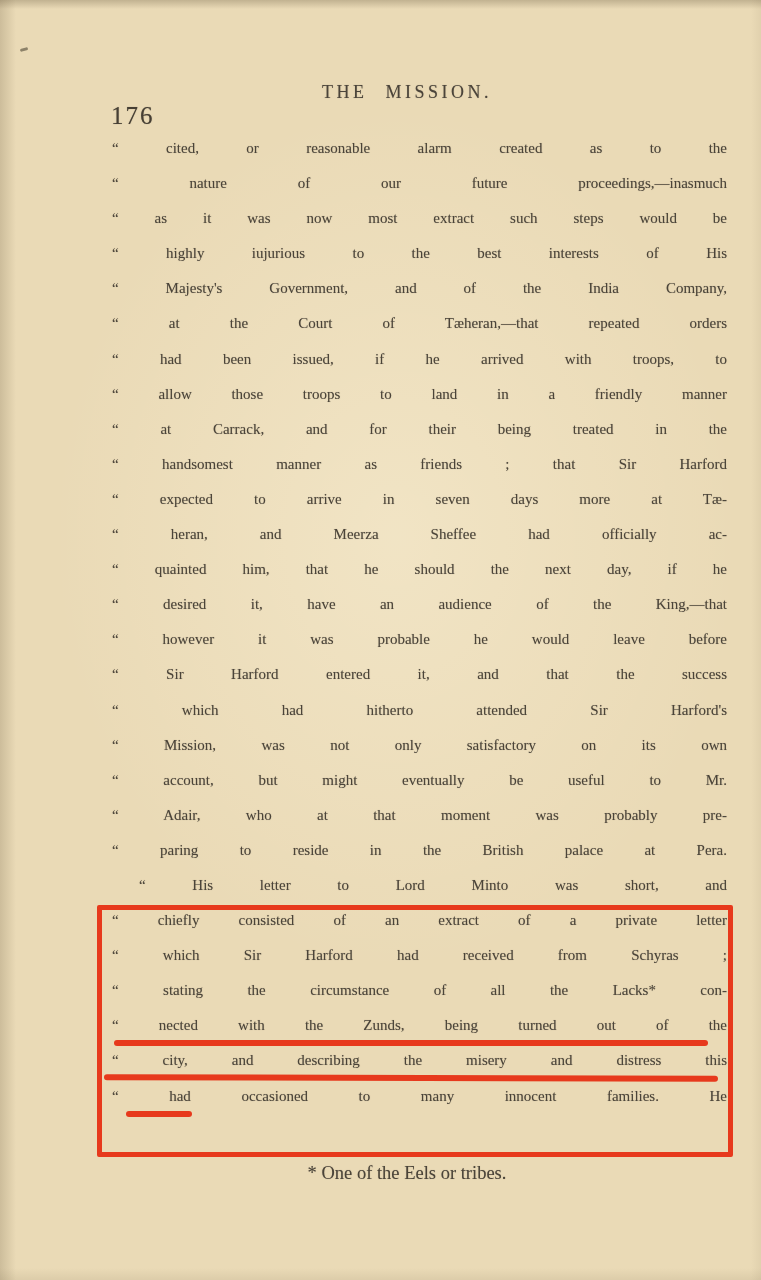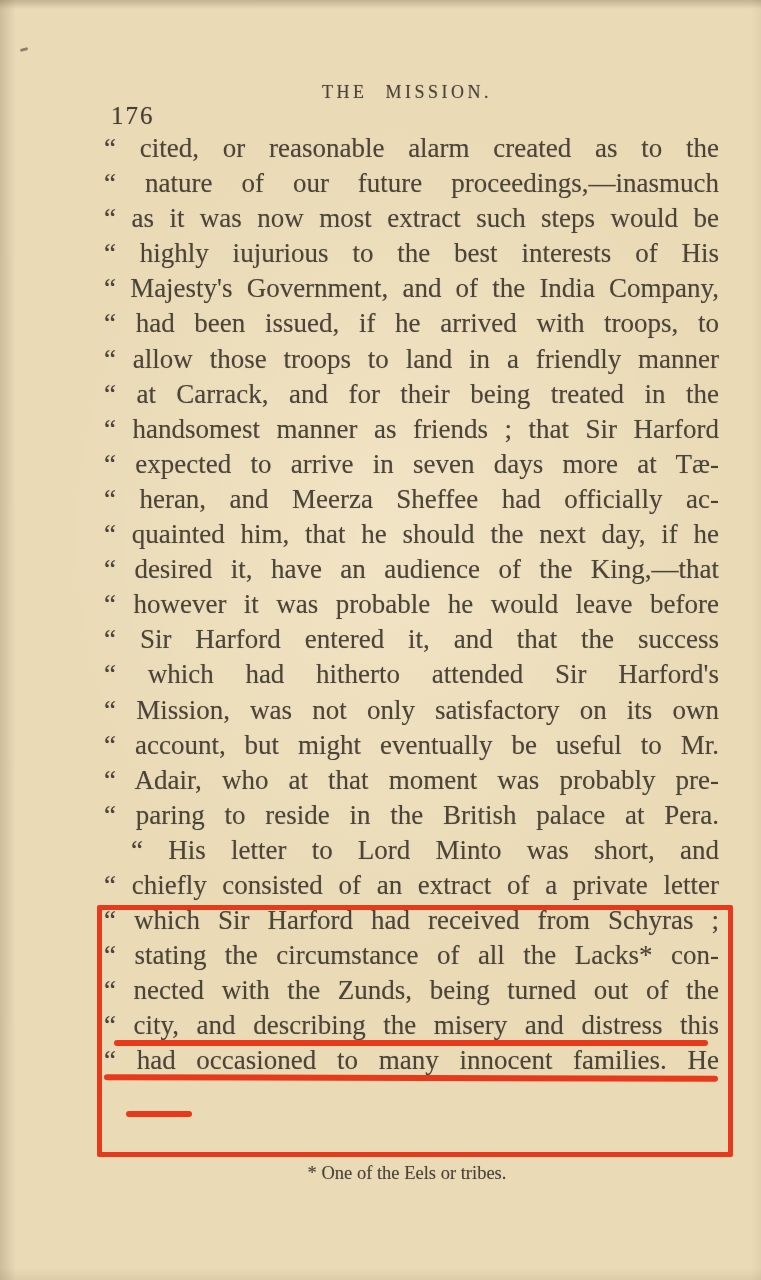--- a/index.html
+++ b/index.html
@@ -45,24 +45,24 @@
     width: 614px;
     text-align: center;
     font-size: 18px;
     letter-spacing: 3.5px;
     word-spacing: 10px;
     color: #4b443a;
     text-shadow: 0 0 1px rgba(75,68,58,0.4);
   }
   .body-text {
     position: absolute;
-    left: 104px; top: 131px;
+    left: 112px; top: 131px;
     width: 615px;
     color: #4b4439;
-    font-size: 27px;
+    font-size: 15px;
     text-shadow: 0 0 1px rgba(75,68,57,0.35);
   }
   .line {
     line-height: 35.1px;
     height: 35.1px;
     text-align: justify;
     text-align-last: justify;
     white-space: nowrap;
   }
   .line.indent {
@@ -107,20 +107,21 @@
 
   <div class="page-number">176</div>
   <div class="running-header">THE MISSION.</div>
 
   <div class="body-text">
     <div class="line">“ cited, or reasonable alarm created as to the</div>
     <div class="line">“ nature of our future proceedings,—inasmuch</div>
     <div class="line">“ as it was now most extract such steps would be</div>
     <div class="line">“ highly iujurious to the best interests of His</div>
     <div class="line">“ Majesty's Government, and of the India Company,</div>
+    <div class="line">“ at the Court of Tæheran,—that repeated orders</div>
     <div class="line">“ had been issued, if he arrived with troops, to</div>
     <div class="line">“ allow those troops to land in a friendly manner</div>
     <div class="line">“ at Carrack, and for their being treated in the</div>
     <div class="line">“ handsomest manner as friends ; that Sir Harford</div>
     <div class="line">“ expected to arrive in seven days more at Tæ-</div>
     <div class="line">“ heran, and Meerza Sheffee had officially ac-</div>
     <div class="line">“ quainted him, that he should the next day, if he</div>
     <div class="line">“ desired it, have an audience of the King,—that</div>
     <div class="line">“ however it was probable he would leave before</div>
     <div class="line">“ Sir Harford entered it, and that the success</div>

